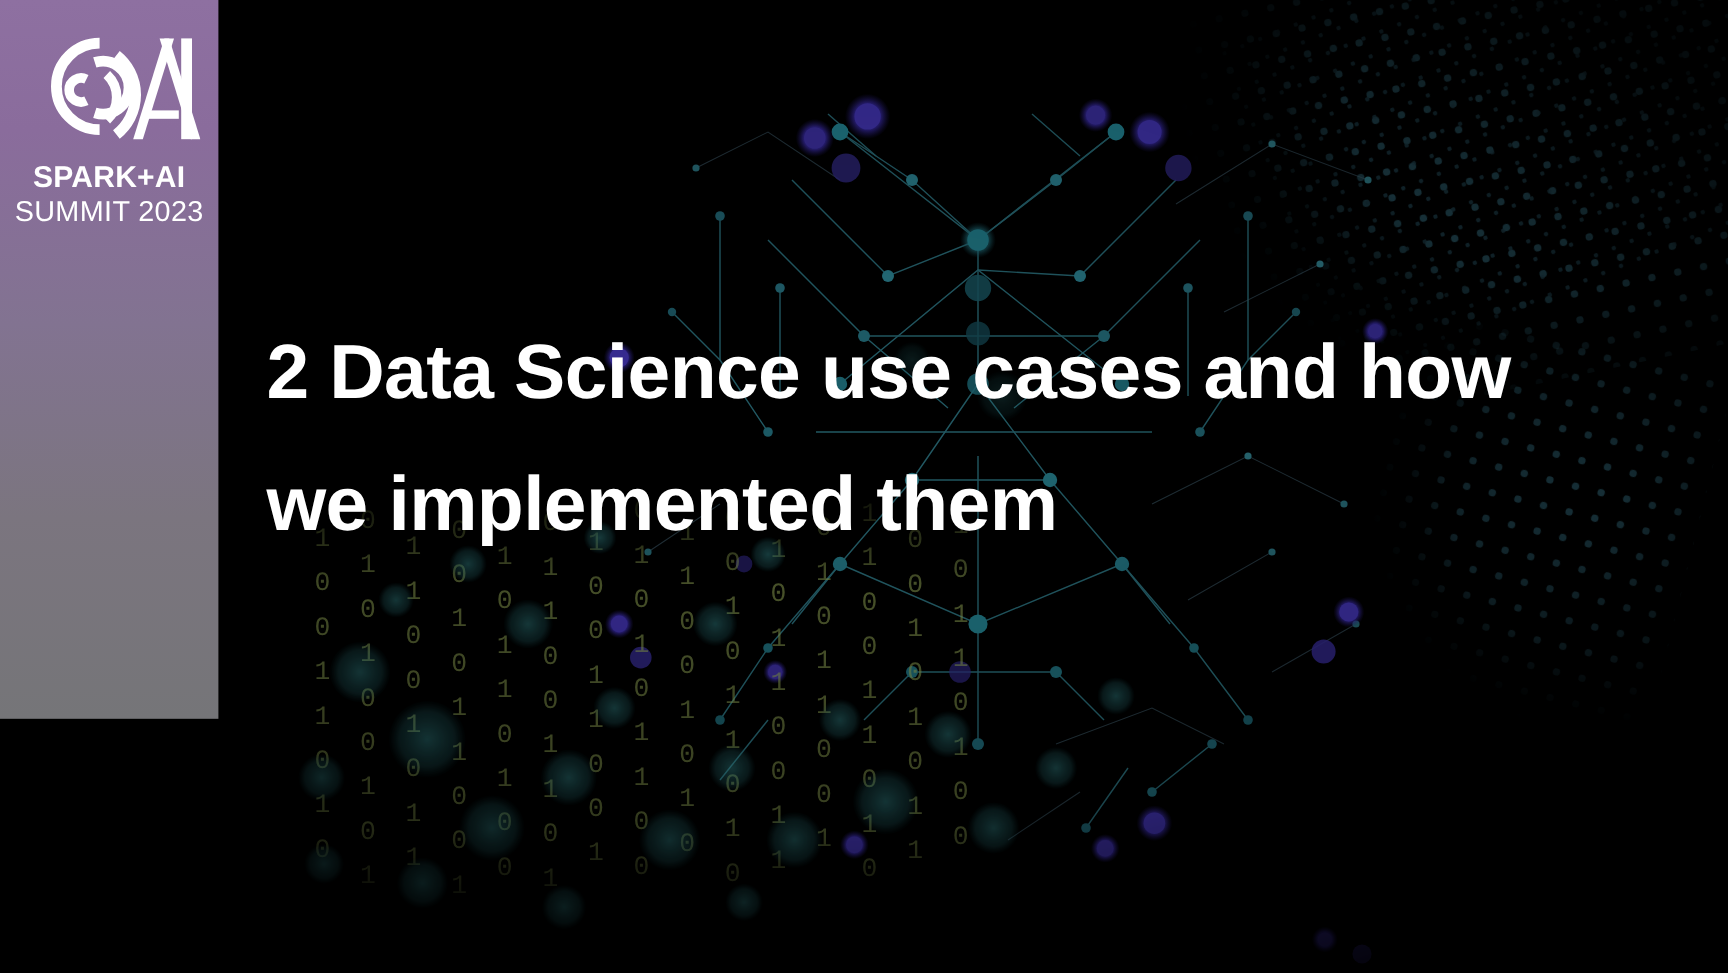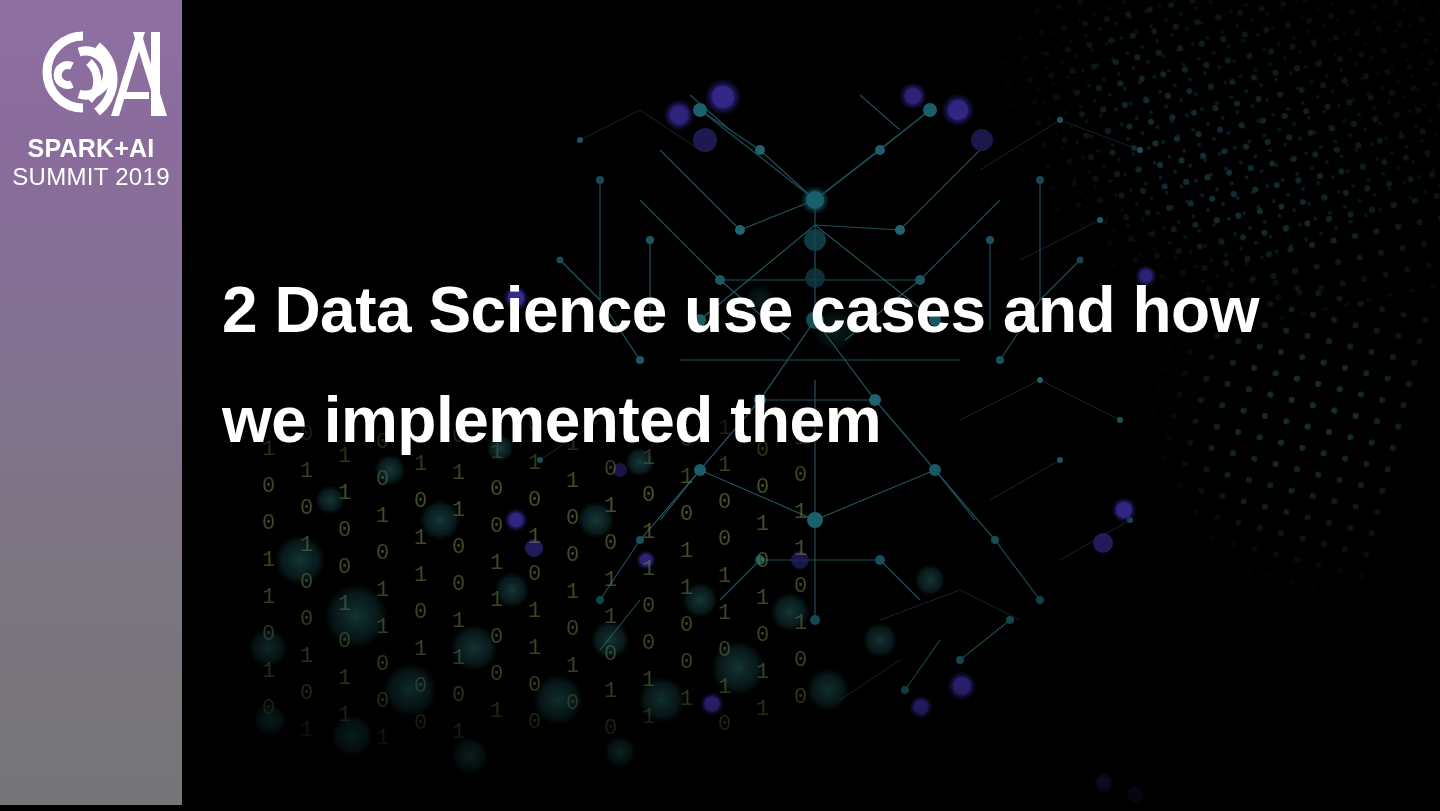--- a/index.html
+++ b/index.html
@@ -23,21 +23,21 @@
     width: 1440px;
     height: 811px;
   }
 
   
   #sidebar {
     position: absolute;
     left: 0;
     top: 0;
     width: 182px;
-    height: 805px;
+    height: 599px;
     background: linear-gradient(180deg, #8E70A1 0%, #8A6C9C 18%, #827391 45%, #7B757F 72%, #757578 100%);
     z-index: 5;
   }
   #logo-block {
     position: absolute;
     left: 0;
     top: 16px;
     width: 182px;
     text-align: center;
   }
@@ -485,19 +485,19 @@
         <g fill="#ffffff">
           <polygon points="96,100 122,16 130,16 104,100"></polygon>
           <polygon points="118,16 126,16 152,100 144,100"></polygon>
           <rect x="104" y="76" width="30" height="7"></rect>
         </g>
 
         <rect x="136" y="16" width="9" height="84" fill="#ffffff"></rect>
       </svg>
 
       <div class="logo-line1">SPARK+AI</div>
-      <div class="logo-line2">SUMMIT 2019</div>
+      <div class="logo-line2">SUMMIT 2023</div>
     </div>
   </div>
 
   <h1 id="title">2 Data Science use cases and how we implemented them</h1>
 
 </div>
 
 </body></html>

